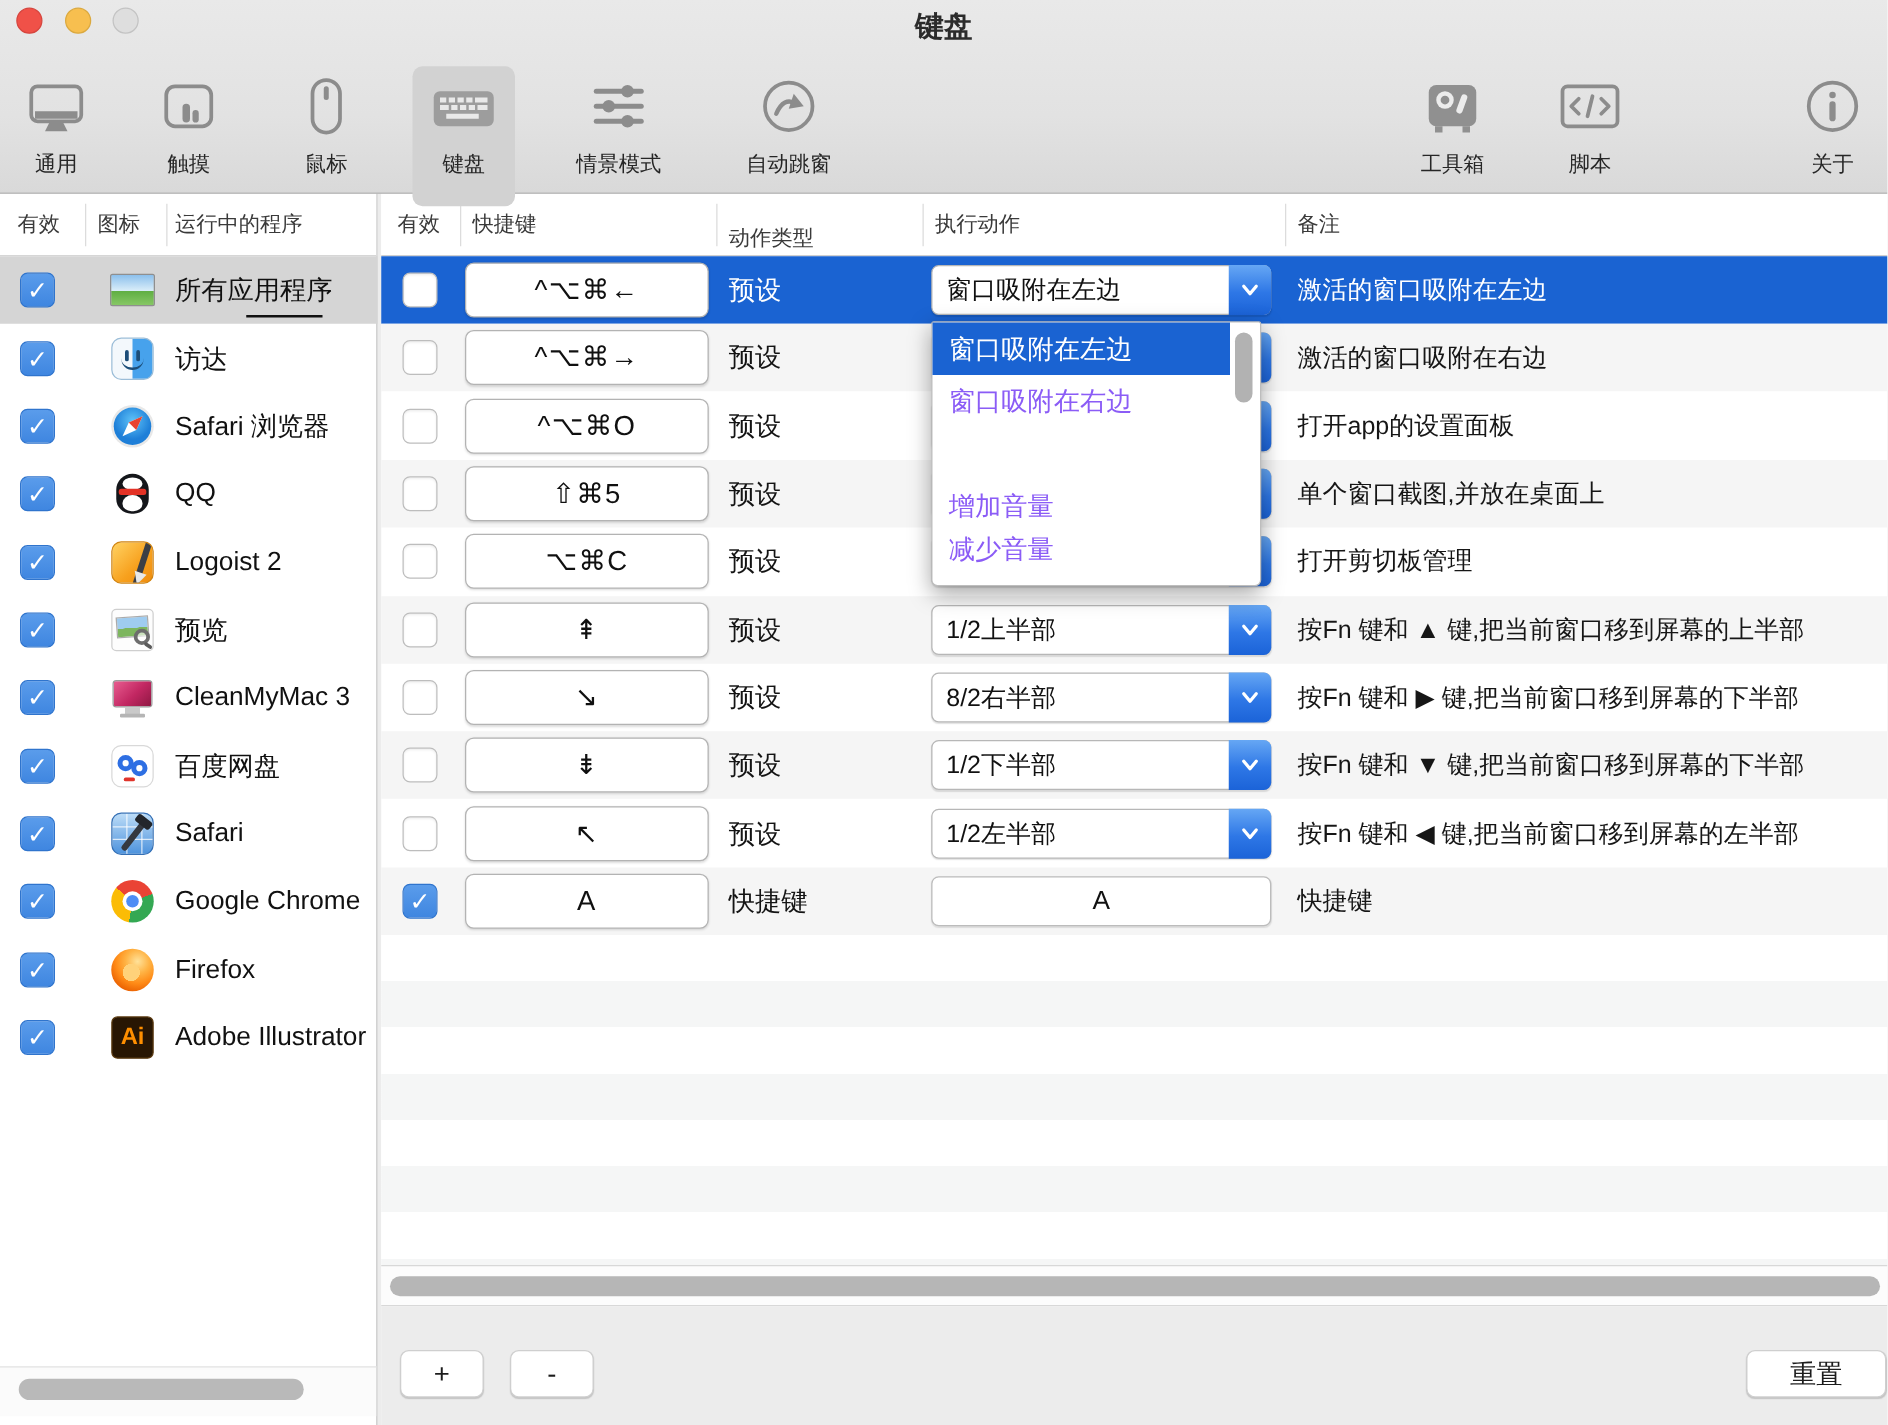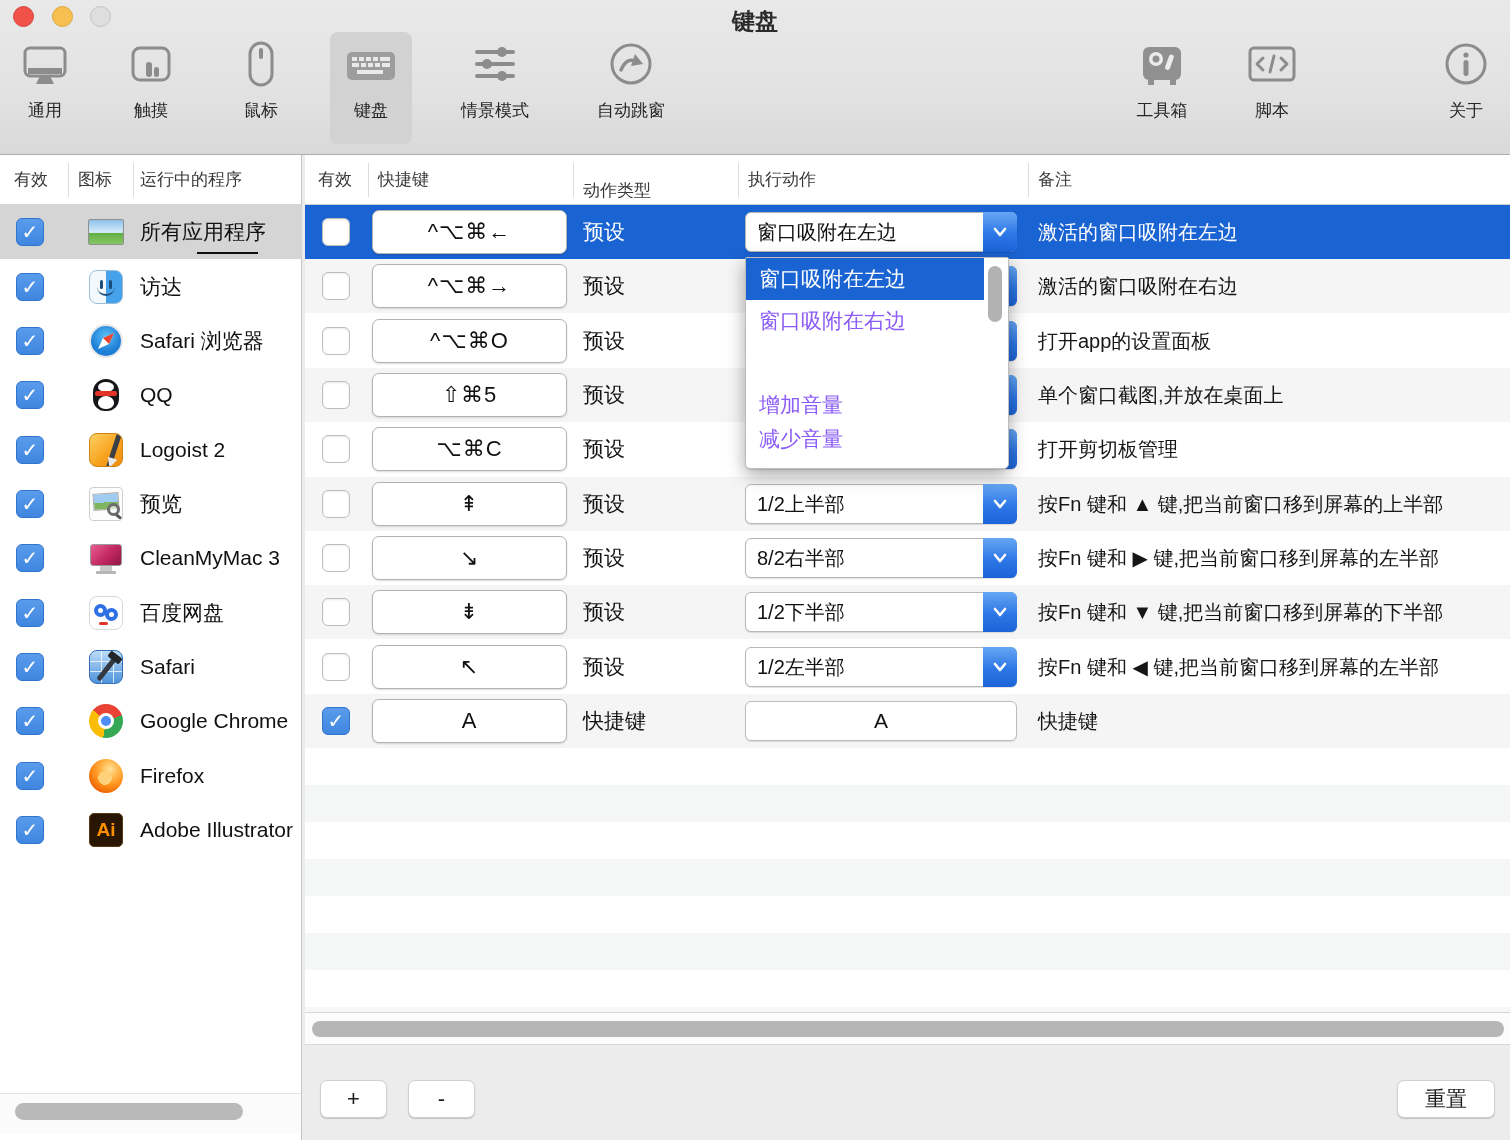--- a/index.html
+++ b/index.html
@@ -9,21 +9,21 @@
   
   .toolbar { position:absolute; left:0; top:0; width:1510px; height:155px;
              background:linear-gradient(180deg,#e9e9e9 0%,#e2e2e2 60%,#d9d9d9 100%);
              border-bottom:1px solid #adadad; z-index:5; }
   .traffic { position:absolute; top:6px; width:21px; height:21px; border-radius:50%; }
   .tl-close { left:13px;  background:#f05148; border:1px solid #d6453e; }
   .tl-min   { left:52px;  background:#f7bf4f; border:1px solid #dba93f; }
   .tl-zoom  { left:90px;  background:#dedede; border:1px solid #c3c3c3; }
   .win-title { position:absolute; top:6px; left:0; width:1510px; text-align:center;
                font-size:23px; font-weight:bold; color:#2b2b2b; }
-  .tb-item { position:absolute; top:32px; height:112px; display:flex; flex-direction:column;
+  .tb-item { position:absolute; top:53px; height:112px; display:flex; flex-direction:column;
              align-items:center; justify-content:flex-start; border-radius:8px; }
   .tb-item.selected { background:#d2d2d2; }
   .tb-icon { height:68px; display:flex; align-items:center; justify-content:center; }
   .tb-label { font-size:17px; color:#262626; line-height:1; margin-top:2px; white-space:nowrap; }
   .tb-icon svg { display:block; }
 
   
   .sidebar { position:absolute; left:0; top:155px; width:302px; height:985px;
              background:#ffffff; border-right:1px solid #c4c4c4; }
   .side-header { position:absolute; left:0; top:0; width:100%; height:50px;
@@ -560,21 +560,21 @@
     <div class="shortcut-btn">↘</div>
     <div class="type-label">预设</div>
     <div class="action-select">
       <div class="val">8/2右半部</div>
       <div class="cap">
         <svg width="16" height="12" viewBox="0 0 16 12">
             <polyline points="3,3 8,9 13,3" fill="none" stroke="#fff" stroke-width="2.6" stroke-linecap="round" stroke-linejoin="round"></polyline>
           </svg>
       </div>
     </div>
-    <div class="note-label">按Fn 键和 ▶ 键,把当前窗口移到屏幕的左半部</div>
+    <div class="note-label">按Fn 键和 ▶ 键,把当前窗口移到屏幕的下半部</div>
   </div>
 
   <div class="trow stripe" style="top:430px;">
     <div class="cbx off"></div>
     <div class="shortcut-btn">⇟</div>
     <div class="type-label">预设</div>
     <div class="action-select">
       <div class="val">1/2下半部</div>
       <div class="cap">
         <svg width="16" height="12" viewBox="0 0 16 12">
@@ -612,21 +612,21 @@
 
   <div class="empty-stripes"></div>
 
   <div class="hscroll">
     <div class="thumb"></div>
   </div>
 
   <div class="bottom-panel">
     <div class="panel-btn" style="left:15px;width:67px;">+</div>
     <div class="panel-btn" style="left:103px;width:67px;">-</div>
-    <div class="panel-btn" style="left:1092px;width:98px;font-size:21px;font-family:Liberation Serif, serif;">重置</div>
+    <div class="panel-btn" style="left:1092px;width:112px;font-size:21px;font-family:Liberation Serif, serif;">重置</div>
   </div>
 
   <div class="popup">
     <div class="opt hl" style="top:0;">窗口吸附在左边</div>
     <div class="opt" style="top:42px;">窗口吸附在右边</div>
     <div class="opt" style="top:126px;">增加音量</div>
     <div class="opt" style="top:160px;">减少音量</div>
     <div class="vthumb"></div>
   </div>
 </div>

